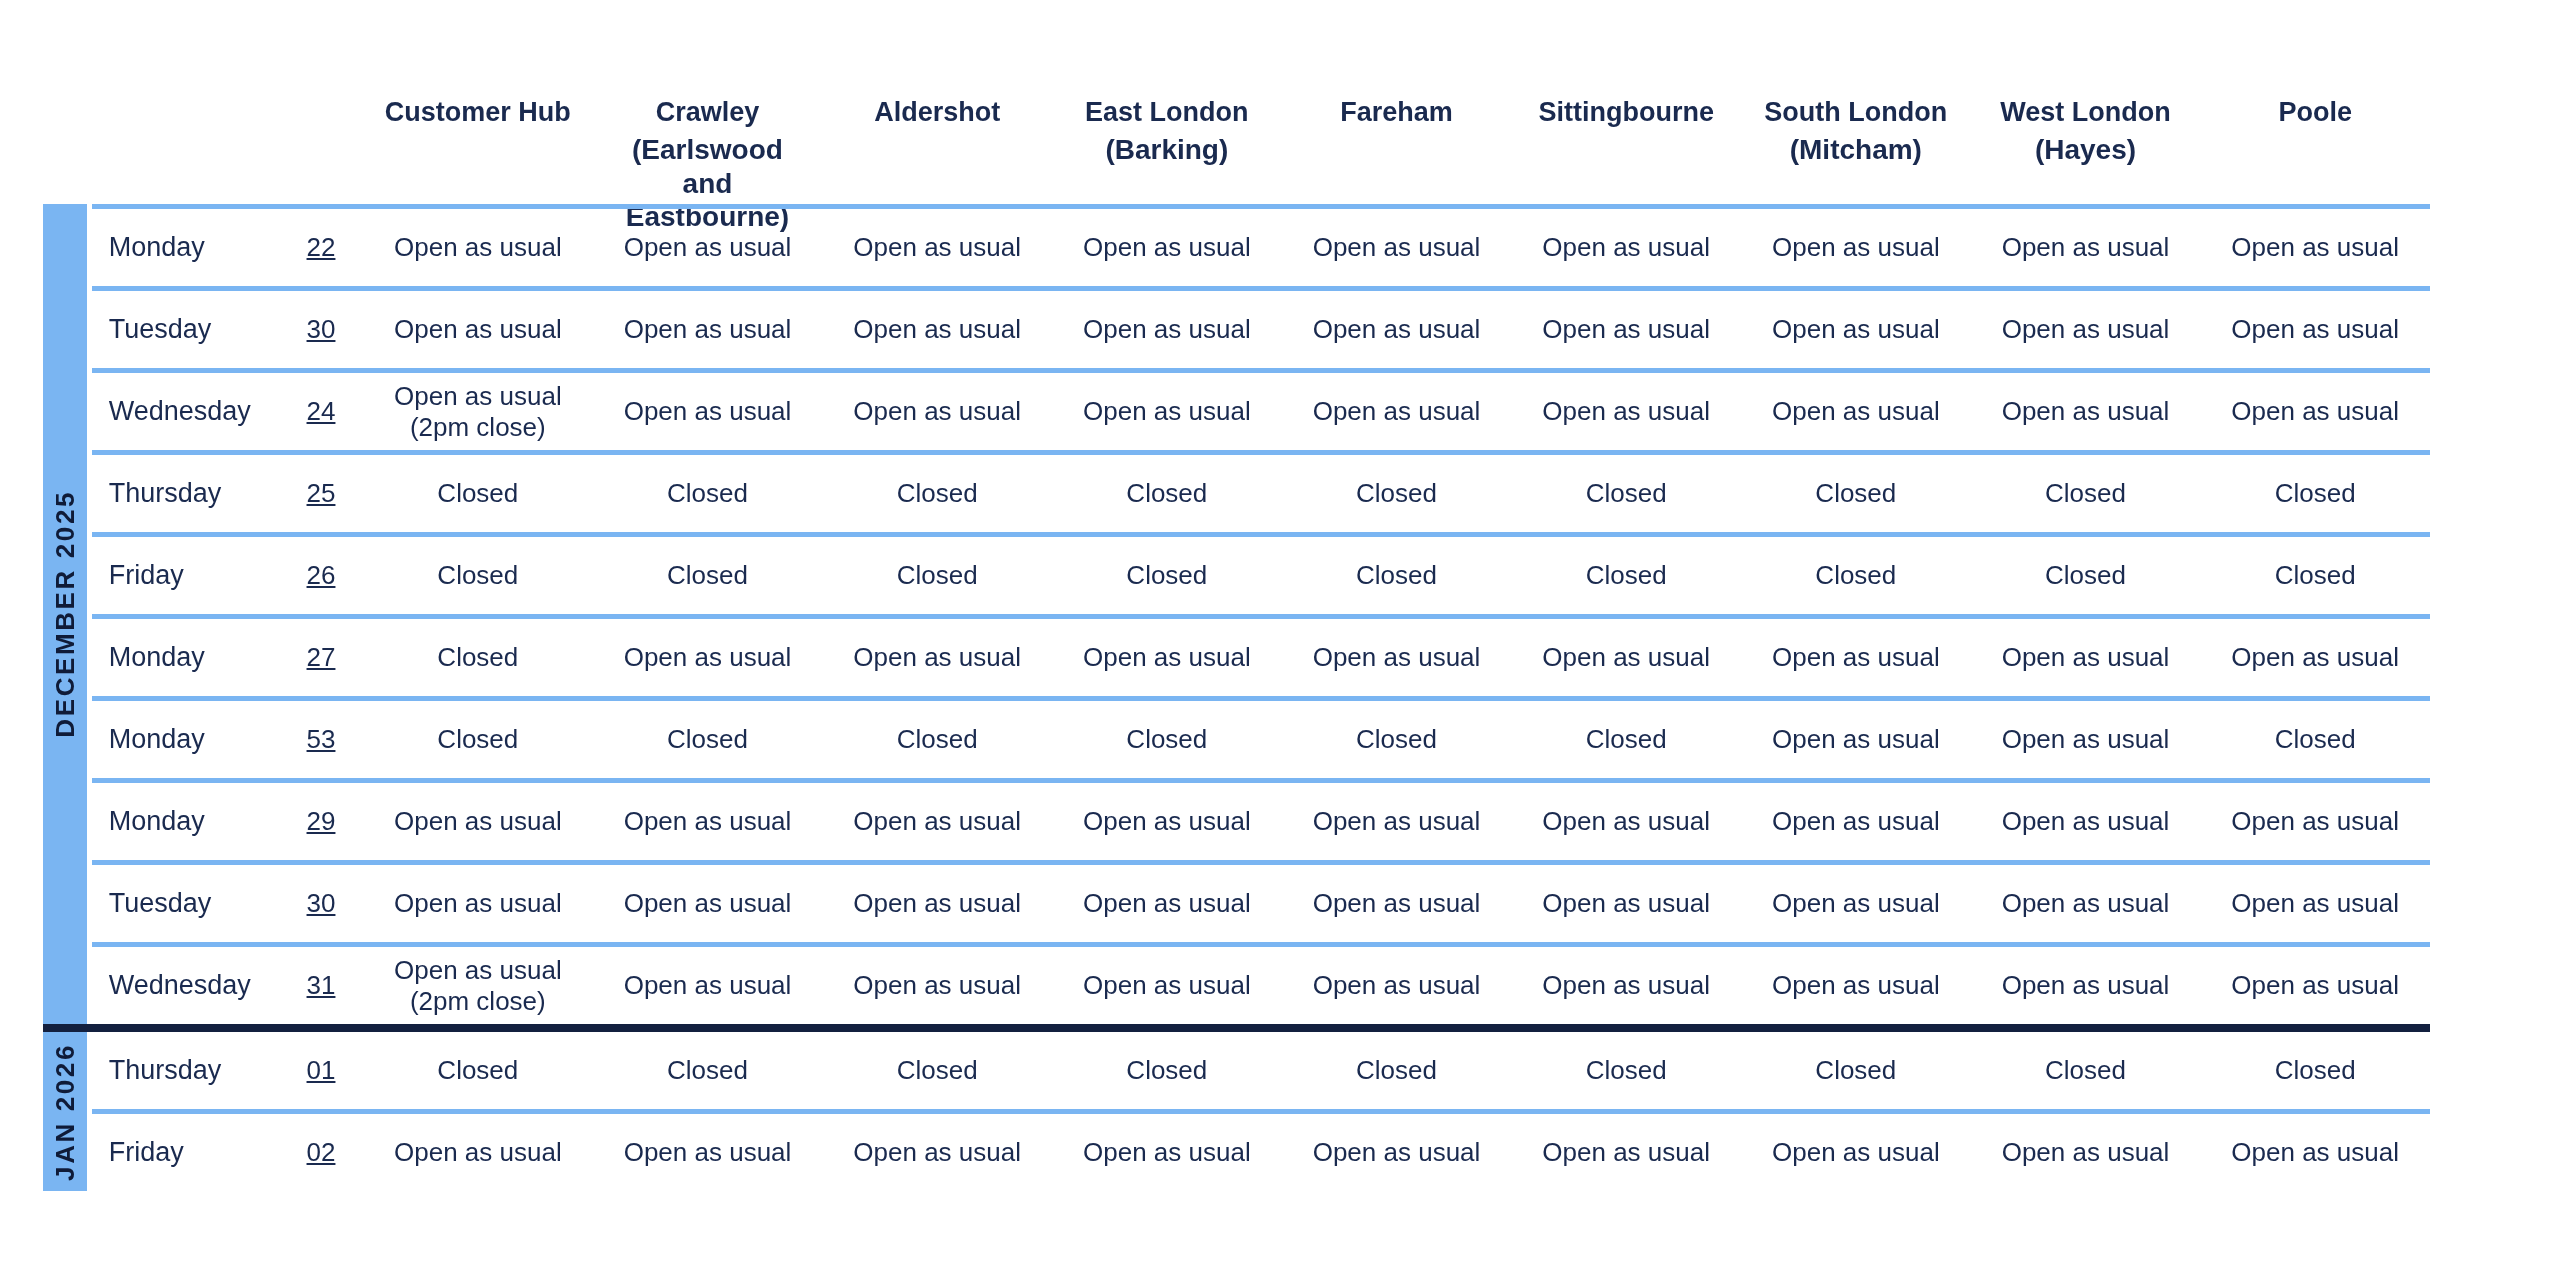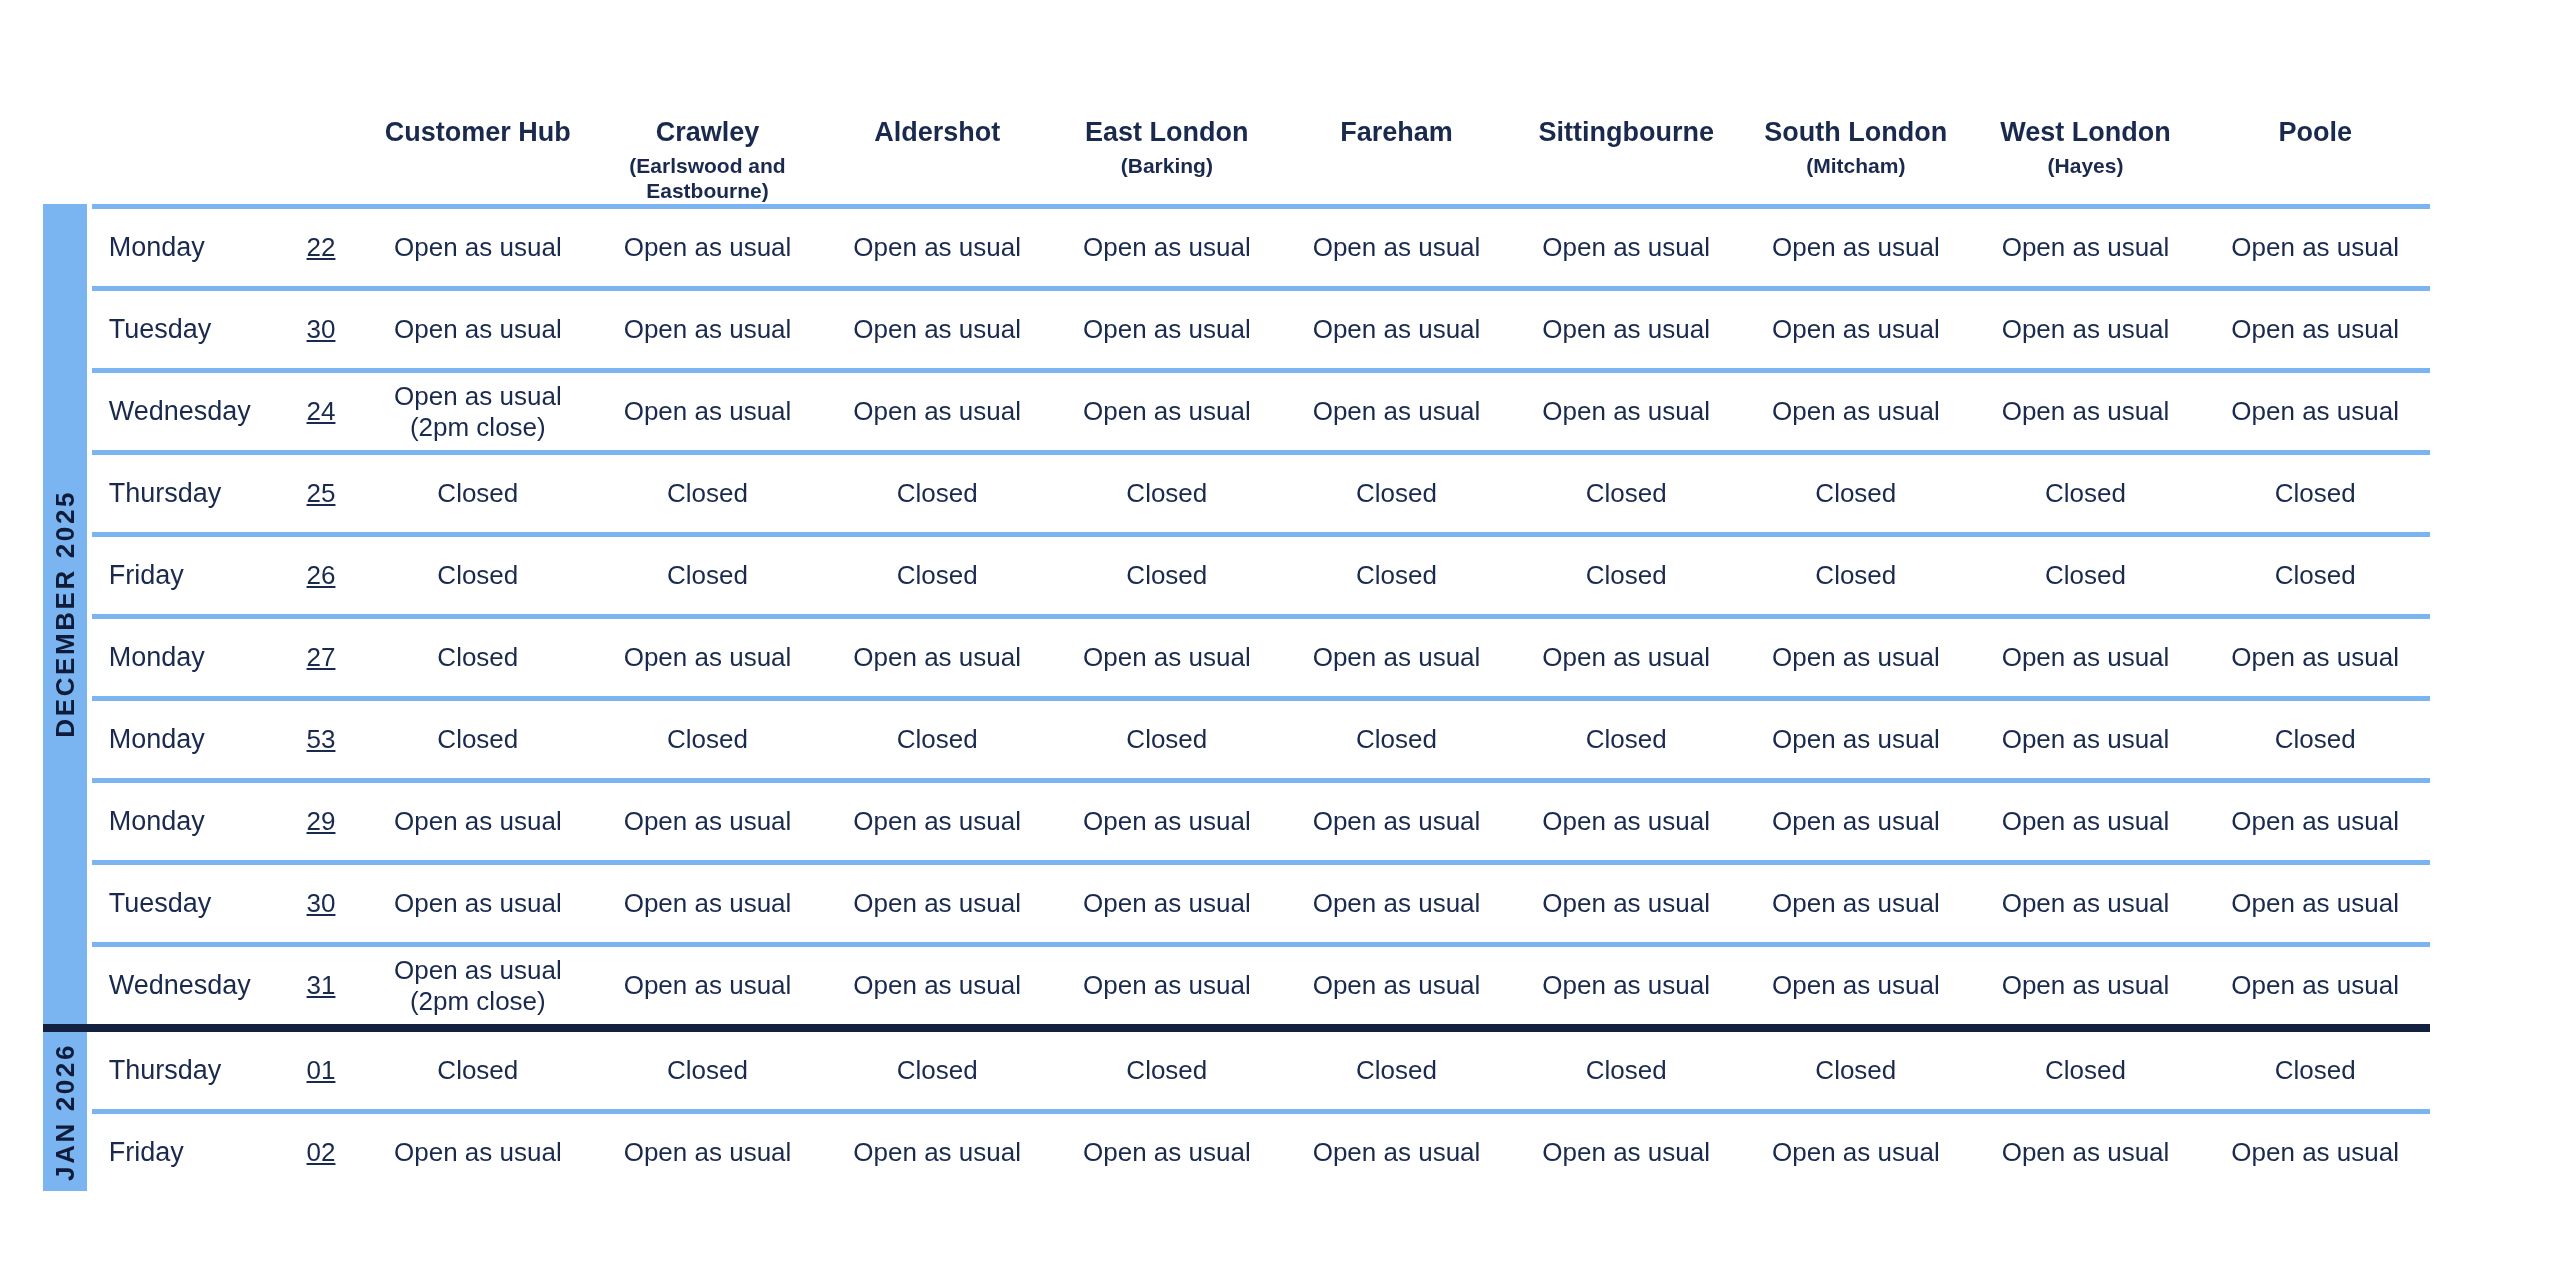--- a/index.html
+++ b/index.html
@@ -14,24 +14,24 @@
     position:relative;width:2576px;height:1288px;background:var(--bg);
     font-family:"Liberation Sans", sans-serif;color:var(--navy);overflow:hidden;
   }
   
   .headerRow{
     position:absolute;left:363px;top:97px;width:2067px;
     display:grid;grid-template-columns:repeat(9,1fr);
   }
   .hcell{
     display:flex;flex-direction:column;align-items:center;justify-content:flex-start;
-    text-align:center;font-weight:bold;color:var(--navy);margin-top:20px;
+    text-align:center;font-weight:bold;color:var(--navy);
   }
   .hname{font-size:27px;line-height:1.15;}
-  .hsub{font-size:21px;line-height:1.2;margin-top:5.2px;max-width:193px;}
+  .hsub{font-size:28px;line-height:1.2;margin-top:5.2px;max-width:193px;}
   
   .sidebar{
     position:absolute;left:43px;width:44px;background:var(--accent);
     display:flex;align-items:center;justify-content:center;
   }
   .sidebar.dec{top:204px;height:820px;}
   .sidebar.jan{top:1032px;height:159px;}
   .mlabel{
     writing-mode:vertical-rl;transform:rotate(180deg);
     font-weight:bold;font-size:26px;letter-spacing:2.6px;color:var(--navy-dark);

